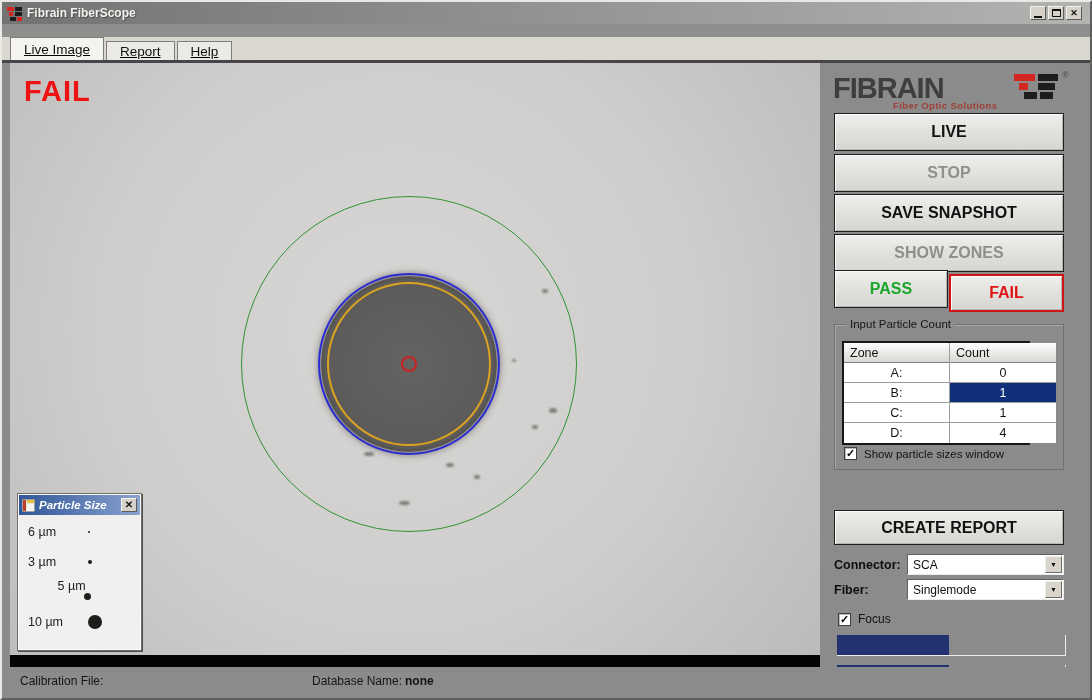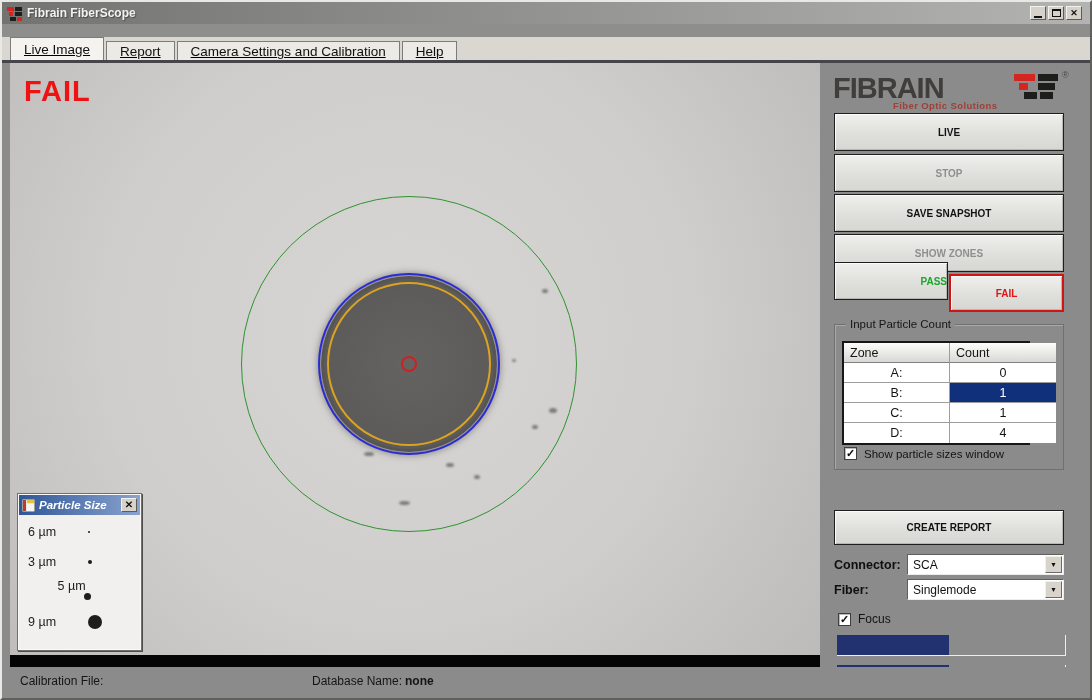--- a/index.html
+++ b/index.html
@@ -75,21 +75,21 @@
   
   .brand { position:absolute; left:831px; top:70px; width:238px; height:40px; }
   .brand-text { position:absolute; left:0; top:0; font-size:29px; font-weight:800; color:#3f3e3c; letter-spacing:-1px; }
   .brand-mark { position:absolute; left:181px; top:2px; width:44px; height:26px; }
   .brand-reg { position:absolute; left:229px; top:-2px; font-size:9px; color:#4a4a48; }
   .brand-tagline { position:absolute; left:60px; top:28px; width:166px; text-align:left; font-size:9.5px; font-weight:bold; color:#9e4036; letter-spacing:.4px; }
   .btn {
     position:absolute; left:832px; width:230px; height:38px;
     background:linear-gradient(#efefed,#dededa 60%,#d6d6d2); border:1px solid #1e1e1e;
     box-shadow:inset 1px 1px 0 #fbfbf9, inset -1px -1px 0 #b7b7b3;
-    font-size:10px; font-weight:bold; color:#121212; display:flex; align-items:center; justify-content:center;
+    font-size:16px; font-weight:bold; color:#121212; display:flex; align-items:center; justify-content:center;
   }
   .btn.disabled { color:#8f8f8d;justify-content:center; }
   .btn-pass { width:114px; color:#1ba62c; }
   .btn-fail { left:947px; width:115px; color:#e01414; border:2px solid #d01414; }
   
   .groupbox {
     position:absolute; left:832px; top:322px; width:230px; height:146px;
     border:1px solid #70706e; box-shadow:inset 1px 1px 0 #a9a9a7;
   }
   .groupbox-label { position:absolute; left:844px; top:316px; background:#8b8b8b; padding:0 4px; font-size:11.5px; color:#161616; }
@@ -150,21 +150,20 @@
       <div class="win-btn">
           <span>✕</span>
         </div>
     </div>
   </div>
 
   <div class="tabstrip-gap"></div>
   <div class="tabstrip">
     <div class="tab active"><span>Live Image</span></div>
     <div class="tab"><span>Report</span></div>
-    <div class="tab"><span>Camera Settings and Calibration</span></div>
     <div class="tab"><span>Help</span></div>
   </div>
   <div class="content-topline"></div>
 
   <div class="image-area">
     <div class="fail-label">FAIL</div>
     <div class="ring ring-green"></div>
     <div class="ring core-disc"></div>
     <div class="ring ring-blue"></div>
     <div class="ring ring-orange"></div>
@@ -199,21 +198,21 @@
     </div>
     <div class="psize-row" style="top:57px;">
       <span class="psize-label">3 µm</span>
       <span class="psize-dot dot-1"></span>
     </div>
     <div class="psize-row" style="top:85px;flex-direction:column;">
       <span class="psize-label">5 µm</span>
       <span class="psize-dot dot-2"></span>
     </div>
     <div class="psize-row" style="top:117px;">
-      <span class="psize-label">9 µm</span>
+      <span class="psize-label">10 µm</span>
       <span class="psize-dot dot-3"></span>
     </div>
   </div>
 
   <div class="brand">
     <span class="brand-text">FIBRAIN</span>
     <svg class="brand-mark" viewBox="0 0 44 26">
       <rect x="0" y="0" width="21" height="7" fill="#d42620"></rect>
         <rect x="24" y="0" width="20" height="7" fill="#1d1d1b"></rect>
       <rect x="5" y="9" width="9" height="7" fill="#d42620"></rect>
@@ -230,21 +229,21 @@
     </div>
   <div class="btn disabled" style="top:152px;">
       <span>STOP</span>
     </div>
   <div class="btn" style="top:192px;">
       <span>SAVE SNAPSHOT</span>
     </div>
   <div class="btn disabled" style="top:232px;">
       <span>SHOW ZONES</span>
     </div>
-  <div class="btn btn-pass" style="top:260px;justify-content:flex-end;">
+  <div class="btn btn-pass" style="top:268px;">
       <span>PASS</span>
     </div>
   <div class="btn btn-fail" style="top:272px;">
       <span>FAIL</span>
     </div>
 
   <div class="groupbox"></div>
   <div class="groupbox-label">Input Particle Count</div>
   <div class="pc-table">
     <div class="pc-grid">

